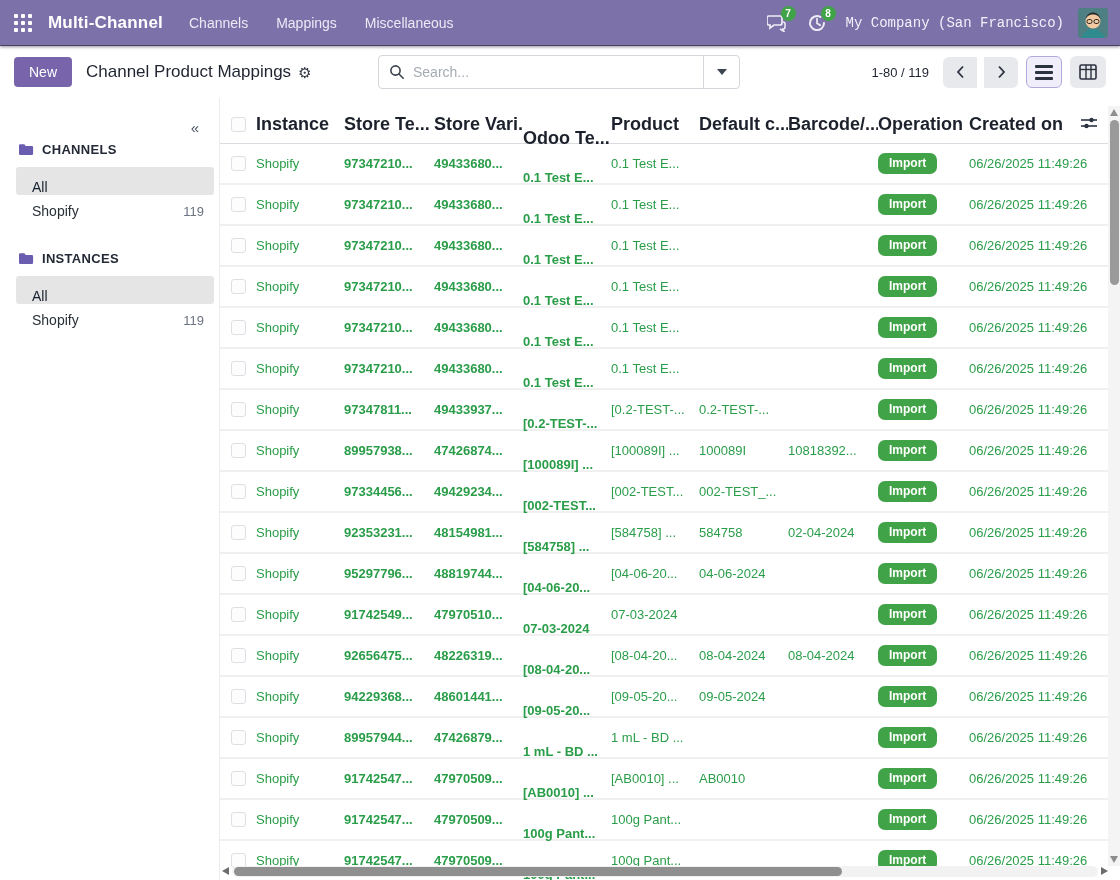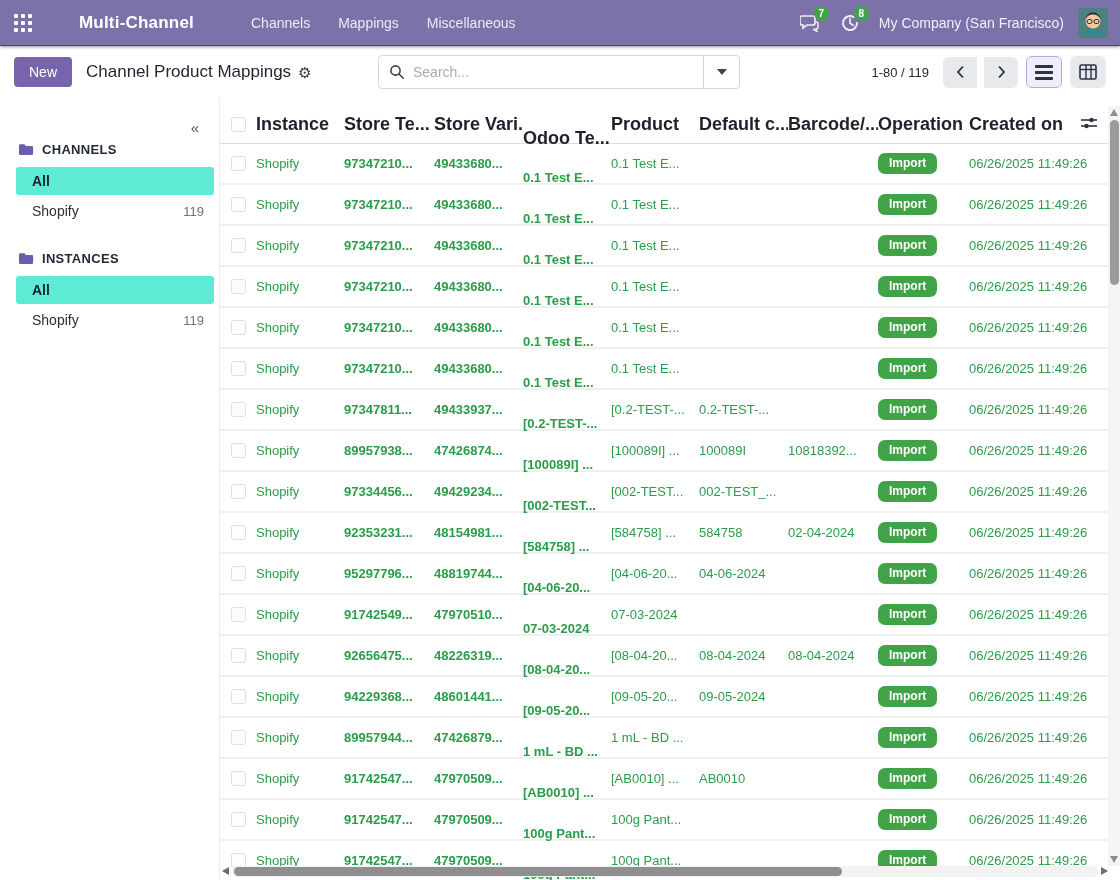--- a/index.html
+++ b/index.html
@@ -2,33 +2,33 @@
 <html style="--nav-purple: #7c71a9; --accent: #7764ab; --badge-green: #41a347; --row-green: #2a9d49;"><head>
 <meta charset="utf-8">
 <style>
   * { margin:0; padding:0; box-sizing:border-box; }
   html,body { width:1120px; height:880px; overflow:hidden; background:#fff;
     font-family:"Liberation Sans", sans-serif; }
 
   
   .navbar { position:absolute; left:0; top:0; width:1120px; height:46px;
     background:var(--nav-purple,#7c71a9); display:flex; align-items:center;
-    color:#fff; border-bottom:1px solid #4a4360; box-shadow:0 1px 3px rgba(20,15,40,.45); z-index:30;gap:31px; }
+    color:#fff; border-bottom:1px solid #4a4360; box-shadow:0 1px 3px rgba(20,15,40,.45); z-index:30; }
   .apps-btn { width:46px; height:46px; display:flex; align-items:center; justify-content:center; cursor:pointer; }
   .grid-icon { width:18px; height:18px; display:grid; grid-template-columns:repeat(3,4px); grid-template-rows:repeat(3,4px); gap:3px; }
   .grid-icon i { background:#fff; border-radius:1px; }
   .brand { font-size:17px; font-weight:700; margin:0 14px 0 2px; letter-spacing:.2px; }
   .nav-menu { display:flex; gap:4px; }
   .nav-menu .menu-item { font-size:14px; color:#eceaf5; padding:6px 12px; border-radius:3px; cursor:pointer; }
   .nav-right { margin-left:auto; display:flex; align-items:center; gap:10px; padding-right:12px; }
   .icon-wrap { position:relative; width:30px; height:30px; display:flex; align-items:center; justify-content:center; cursor:pointer; }
   .count-badge { position:absolute; top:-2px; right:-4px; min-width:15px; height:15px; padding:0 3px;
     background:var(--badge-green,#3aa54f); border-radius:8px; color:#fff; font-size:10px; font-weight:700;
     display:flex; align-items:center; justify-content:center; }
-  .company-name { font-size:14px; color:#f2f0fa; margin:0 4px; }
+  .company-name { font-size:14px; color:#f2f0fa; margin:0 4px;font-family:Liberation Mono, monospace; }
   .avatar { width:30px; height:30px; border-radius:3px; overflow:hidden; display:block; cursor:pointer; }
 
   
   .control-panel { position:absolute; left:0; top:46px; width:1120px; height:52px; background:#fff; z-index:20; }
   .cp-left { position:absolute; left:14px; top:0; height:52px; display:flex; align-items:center; gap:14px; }
   .btn-new { background:var(--accent,#7764ab); color:#fff; border:none; font-size:14px; font-weight:500;
     padding:7px 15px; border-radius:4px; cursor:pointer; font-family:inherit; }
   .view-title { font-size:17px; color:#1f2430; display:flex; align-items:center; gap:7px; }
   .gear { font-size:15px; color:#333a46; cursor:pointer; line-height:1; }
   .searchbox { position:absolute; left:378px; top:9px; width:362px; height:34px; border:1px solid #d3d6da;
@@ -54,21 +54,21 @@
   
   .sidebar { position:absolute; left:0; top:98px; width:220px; height:782px; background:#fff;
     border-right:1px solid #ececec; padding:14px 0 0 0; }
   .collapse-btn { position:absolute; top:22px; right:20px; font-size:15px; color:#4b5563; cursor:pointer; line-height:1; }
   .sb-section { margin-top:26px; }
   .sb-section:first-of-type { margin-top:30px; }
   .sb-header { display:flex; align-items:center; gap:8px; padding-left:18px; font-size:13px; font-weight:700;
     color:#232a36; letter-spacing:.3px; margin-bottom:10px; }
   .sb-item { height:28px; margin:2px 5px 2px 16px; border-radius:3px; display:flex; align-items:center;
     padding:0 10px 0 16px; font-size:14px; color:#2a3038; cursor:pointer; }
-  .sb-item.active { background:#5eead4; font-weight:700; color:#16202e; }
+  .sb-item.active { background:#e5e5e5; font-weight:400; color:#16202e;align-items:flex-end; }
   .sb-item .cnt { margin-left:auto; font-size:13px; color:#6b7280; font-weight:400; }
 
   
   .table-region { position:absolute; left:220px; top:98px; width:900px; height:782px; background:#fff; overflow:hidden; }
   .thead { display:flex; align-items:center; height:38px; margin-top:8px; border-bottom:1px solid #d9dce0;
     background:#fff; position:relative; }
   .th { font-size:18px; font-weight:700; color:#1c212b; white-space:nowrap; overflow:hidden; padding-right:10px; cursor:pointer; }
   .tr { display:flex; align-items:center; height:41px; border-bottom:2px solid #f0f0f0; background:#fff; }
   .td { font-size:13px; color:var(--row-green,#2a9d49); white-space:nowrap; overflow:hidden; padding-right:10px; cursor:pointer; }
   .td.bold { font-weight:700; }

